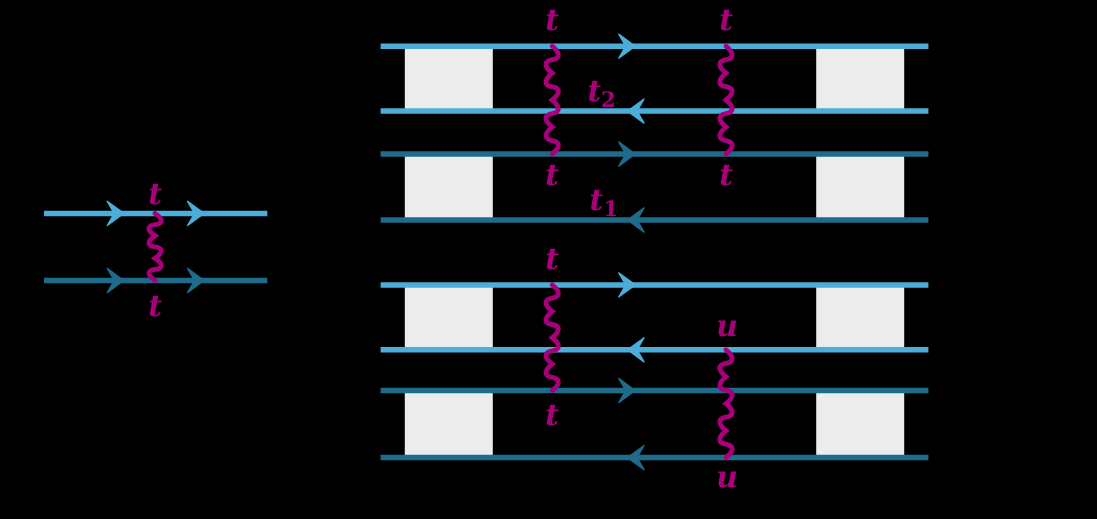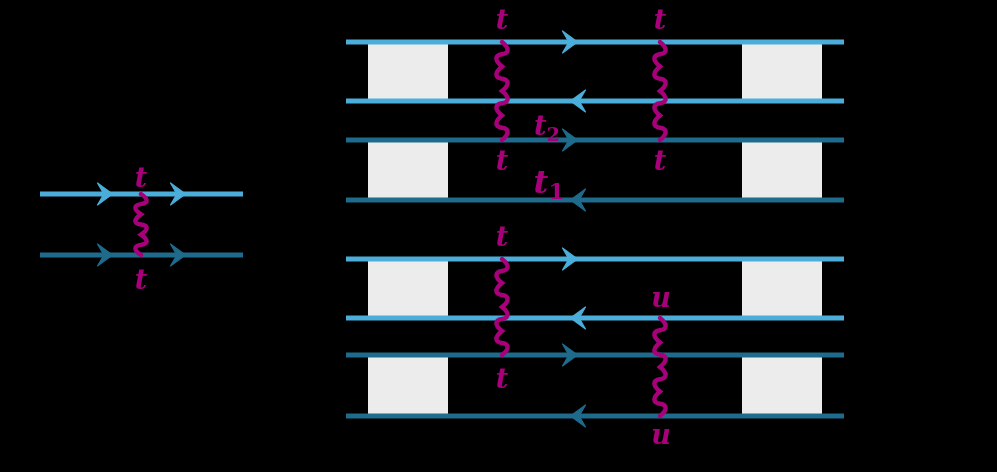--- a/index.html
+++ b/index.html
@@ -85,22 +85,22 @@
         <path d="M 660 42 C 667.5 48.125 667.5 53.025 660 54.25 C 652.5 55.475 652.5 60.375 660 66.5 C 652.5 72.625 652.5 77.525 660 78.75 C 667.5 79.975 667.5 84.875 660 91 C 667.5 97.125 667.5 102.025 660 103.25 C 652.5 104.475 652.5 109.375 660 115.5 C 652.5 121.625 652.5 126.525 660 127.75 C 667.5 128.975 667.5 133.875 660 140" fill="none" stroke="#A8007A" stroke-width="4.4" stroke-linecap="round"></path>
         <path d="M 502 259 C 509.5 265 509.5 269.8 502 271 C 494.5 272.2 494.5 277 502 283 C 494.5 289 494.5 293.8 502 295 C 509.5 296.2 509.5 301 502 307 C 509.5 313 509.5 317.8 502 319 C 494.5 320.2 494.5 325 502 331 C 494.5 337 494.5 341.8 502 343 C 509.5 344.2 509.5 349 502 355" fill="none" stroke="#A8007A" stroke-width="4.4" stroke-linecap="round"></path>
         <path d="M 660 318 C 667.5 324.125 667.5 329.025 660 330.25 C 652.5 331.475 652.5 336.375 660 342.5 C 652.5 348.625 652.5 353.525 660 354.75 C 667.5 355.975 667.5 360.875 660 367 C 667.5 373.125 667.5 378.025 660 379.25 C 652.5 380.475 652.5 385.375 660 391.5 C 652.5 397.625 652.5 402.525 660 403.75 C 667.5 404.975 667.5 409.875 660 416" fill="none" stroke="#A8007A" stroke-width="4.4" stroke-linecap="round"></path>
       </g>
   </svg>
   <div id="label-group">
       <div class="lbl" style="left: 141px; top: 177px; font-size: 27px;"><span>t</span></div>
       <div class="lbl" style="left: 141px; top: 279px; font-size: 27px;"><span>t</span></div>
       <div class="lbl" style="left: 502px; top: 19px; font-size: 27px;"><span>t</span></div>
       <div class="lbl" style="left: 660px; top: 19px; font-size: 27px;"><span>t</span></div>
-      <div class="lbl" style="left: 547px; top: 85px; font-size: 27px; margin-top: 43px;"><span>t</span><span class="sub">2</span></div>
+      <div class="lbl" style="left: 547px; top: 85px; font-size: 27px;"><span>t</span><span class="sub">2</span></div>
       <div class="lbl" style="left: 502px; top: 160px; font-size: 27px;"><span>t</span></div>
       <div class="lbl" style="left: 660px; top: 160px; font-size: 27px;"><span>t</span></div>
-      <div class="lbl" style="left: 549px; top: 184px; font-size: 32px;"><span>t</span><span class="sub">1</span></div>
+      <div class="lbl" style="left: 549px; top: 184px; font-size: 27px;"><span>t</span><span class="sub">1</span></div>
       <div class="lbl" style="left: 502px; top: 236px; font-size: 27px;"><span>t</span></div>
       <div class="lbl" style="left: 502px; top: 378px; font-size: 27px;"><span>t</span></div>
       <div class="lbl" style="left: 661px; top: 297px; font-size: 27px;"><span>u</span></div>
       <div class="lbl" style="left: 661px; top: 434px; font-size: 27px;"><span>u</span></div>
     </div>
 </div>
 
 </body></html>

